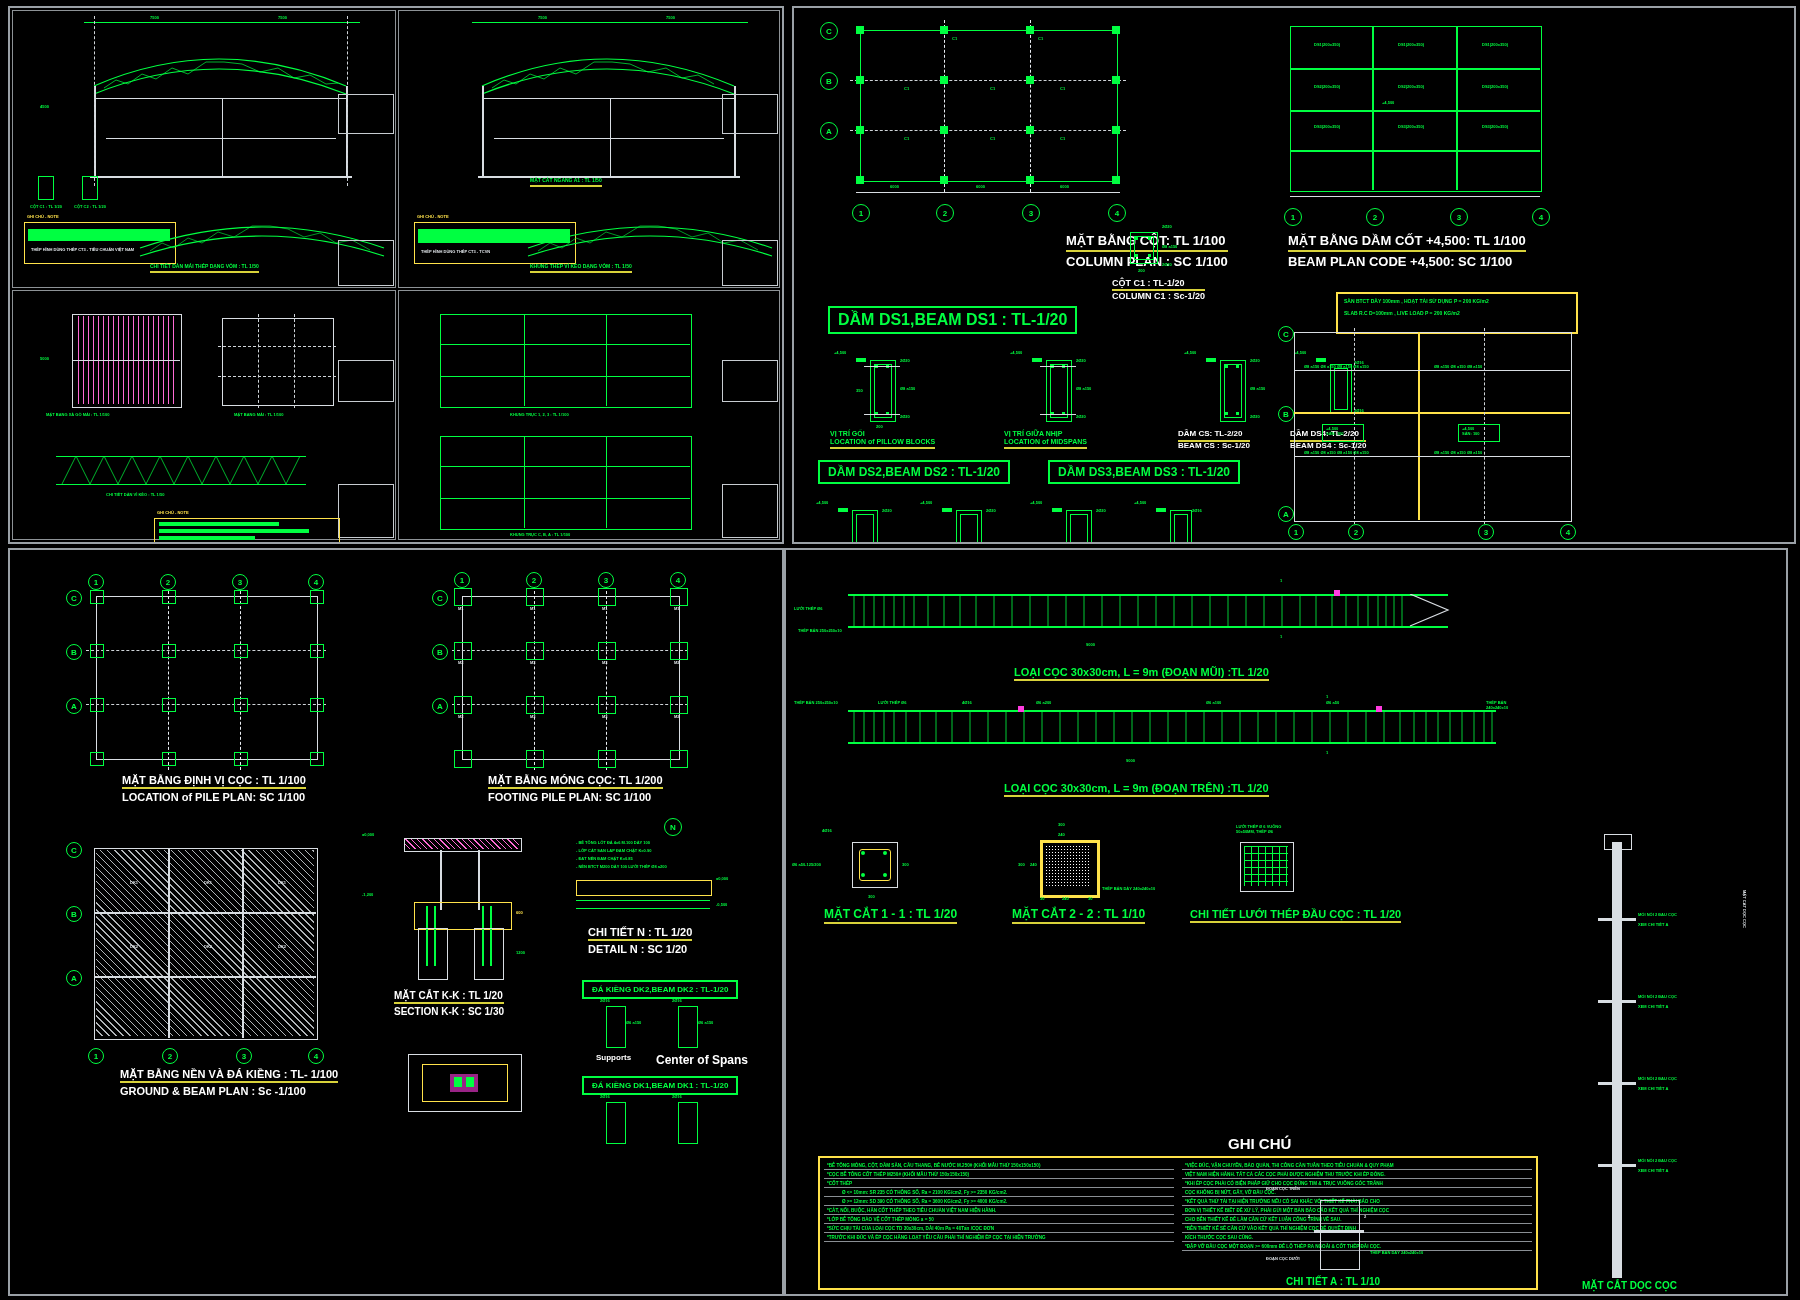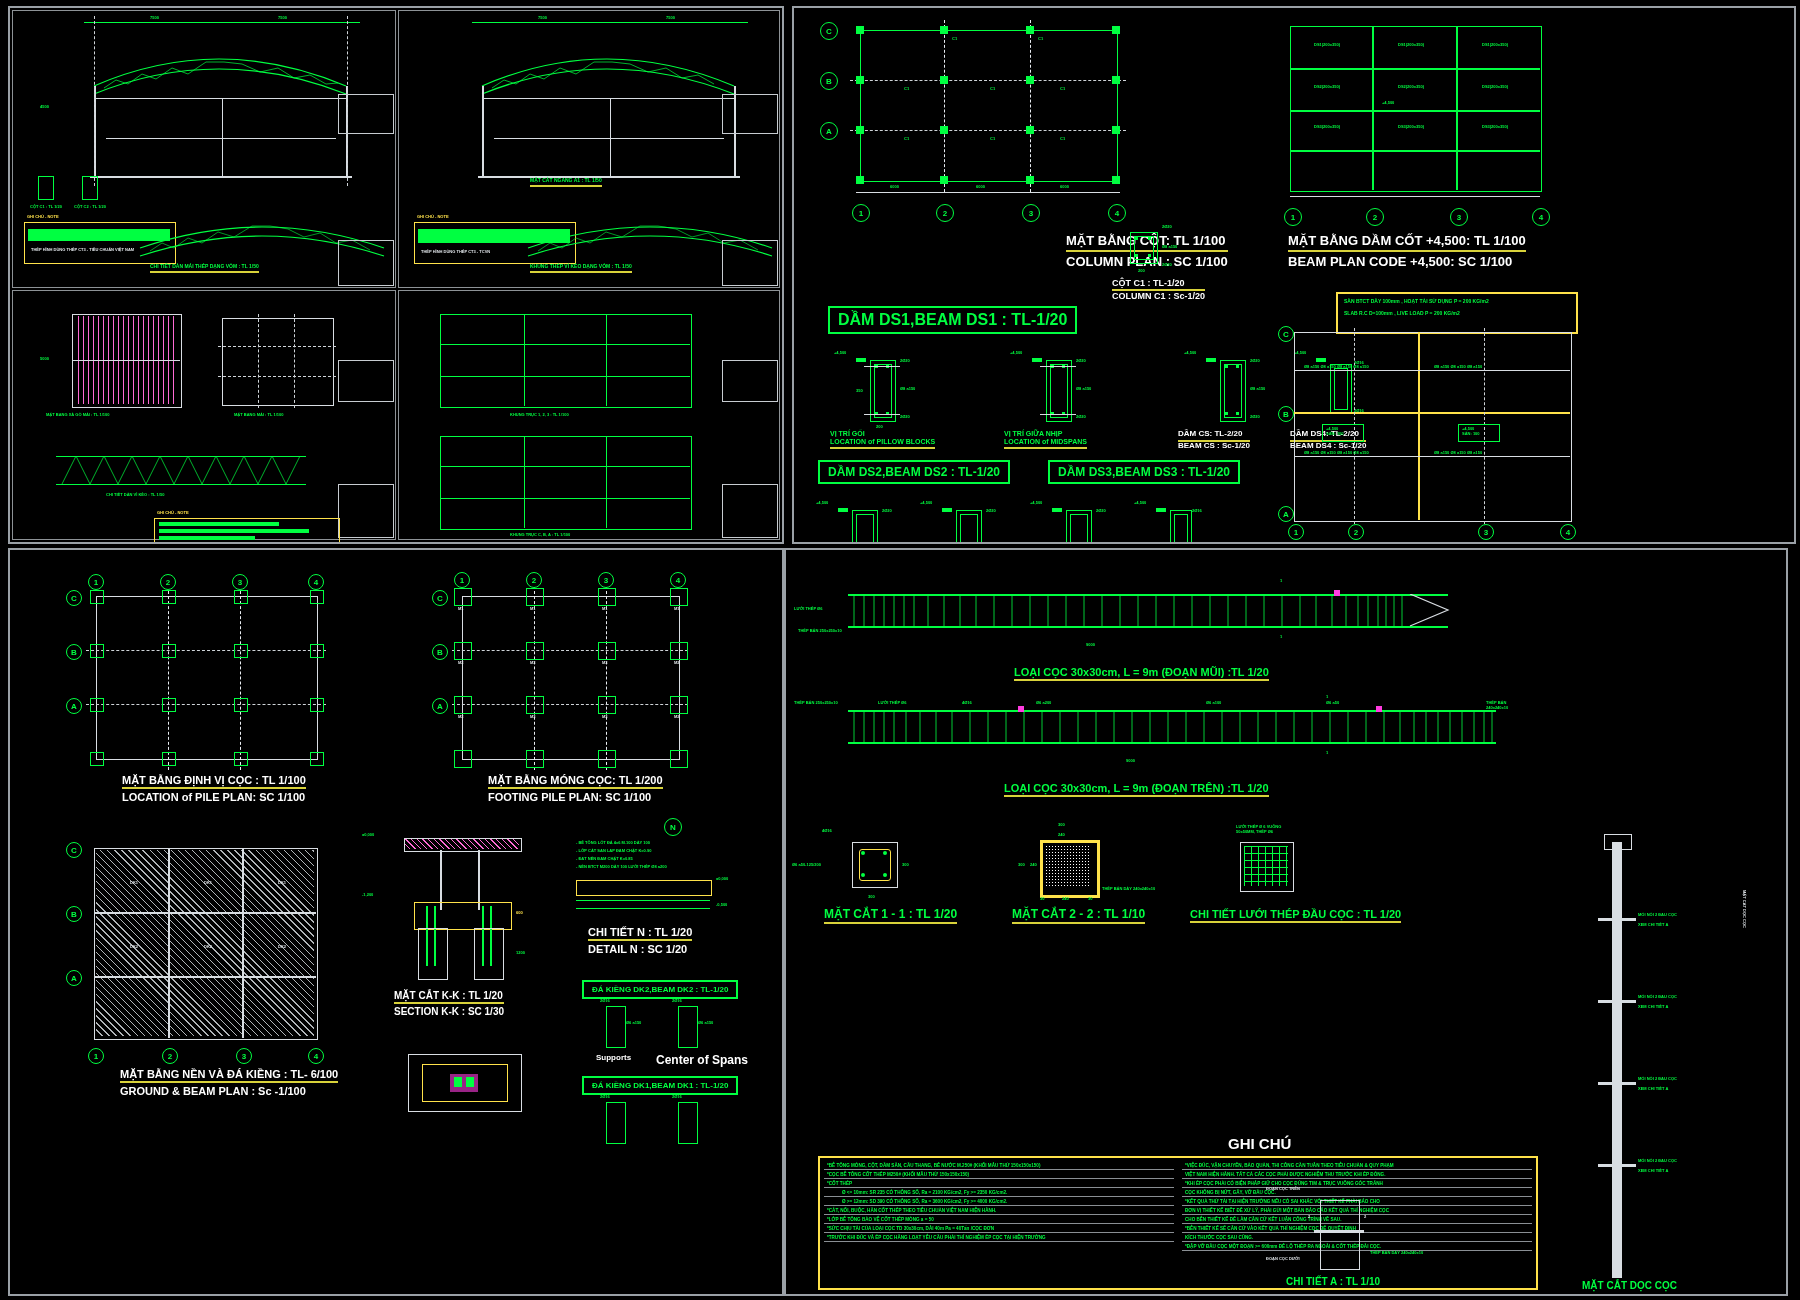--- a/index.html
+++ b/index.html
@@ -617,21 +617,21 @@
       <div class="micro w" style="left:268px;top:394px;">DK2</div>
       <div class="bub" style="left:78px;top:498px;width:14px;height:14px;">1</div>
       <div class="bub" style="left:152px;top:498px;width:14px;height:14px;">2</div>
       <div class="bub" style="left:226px;top:498px;width:14px;height:14px;">3</div>
       <div class="bub" style="left:298px;top:498px;width:14px;height:14px;">4</div>
       <div class="bub" style="left:56px;top:292px;width:14px;height:14px;">C</div>
       <div class="bub" style="left:56px;top:356px;width:14px;height:14px;">B</div>
       <div class="bub" style="left:56px;top:420px;width:14px;height:14px;">A</div>
     </div>
     <div class="lbl w" style="left:110px;top:518px;font-size:11px;">
-      <span class="u" style="color:#fff">MẶT BẰNG NỀN VÀ ĐÁ KIỀNG : TL- 6/100</span>
+      <span class="u" style="color:#fff">MẶT BẰNG NỀN VÀ ĐÁ KIỀNG : TL- 1/100</span>
       <span style="display:block;margin-top:2px;">GROUND &amp; BEAM  PLAN : Sc -1/100</span>
     </div>
 
     <div>
       <div class="wbox" style="left:394px;top:288px;width:116px;height:12px;"></div>
       <div style="position:absolute;left:395px;top:289px;width:114px;height:10px;
                   background-image:repeating-linear-gradient(45deg,transparent 0 3px,#ff6ad5 3px 4px);"></div>
       <div class="micro" style="left:352px;top:282px;">±0,000</div>
       <div class="micro" style="left:352px;top:342px;">-1,200</div>
       <div class="wl" style="left:430px;top:300px;width:2px;height:60px;"></div>

